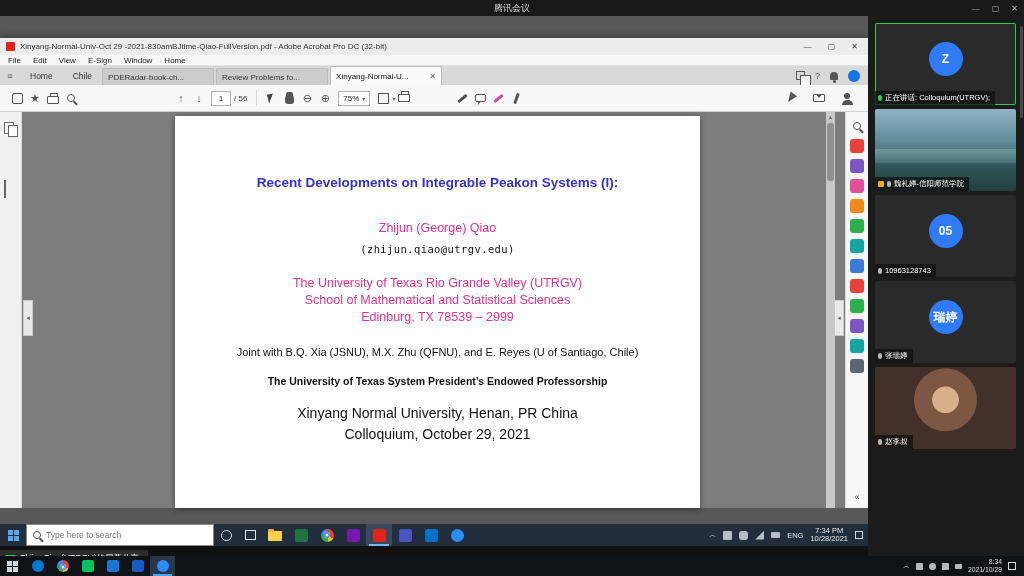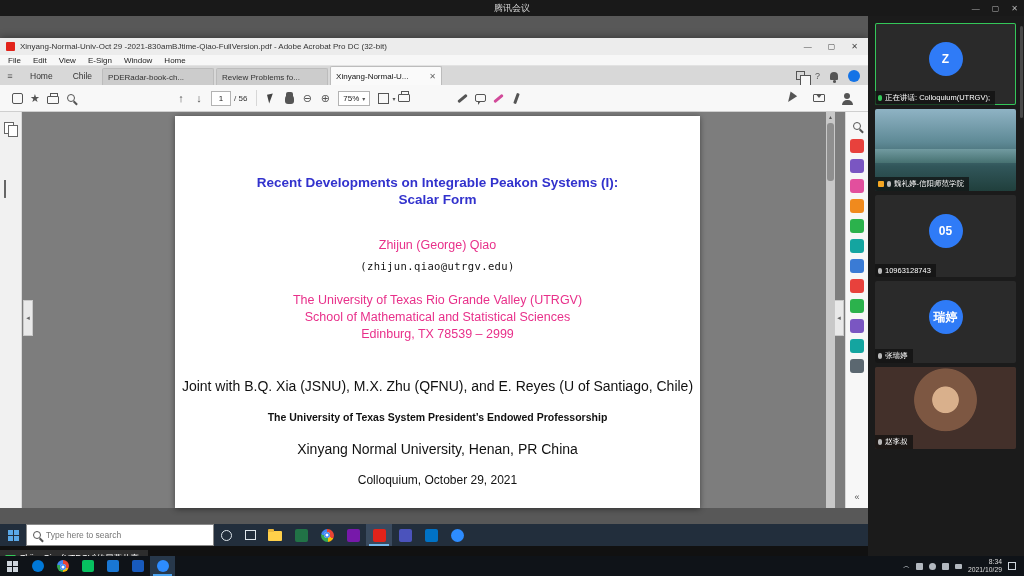--- a/index.html
+++ b/index.html
@@ -76,24 +76,24 @@
 .sb-up{position:absolute;left:0;top:0;width:9px;height:10px;color:#555;font-size:5px;display:flex;align-items:center;justify-content:center}
 .sb-thumb{position:absolute;left:1px;top:11px;width:7px;height:58px;background:#8f8f8f;border-radius:3px}
 .collapse{width:10px;height:36px;background:#e9e9e9;border:1px solid #c9c9c9;display:flex;align-items:center;justify-content:center;font-size:7px;color:#666}
 
 
 .page{left:175px;top:78px;width:525px;height:392px;background:#fff;box-shadow:0 1px 6px rgba(0,0,0,.45);text-align:center;color:#111}
 .pg-title{margin:58px auto 0;width:460px;font-size:13.5px;font-weight:bold;color:var(--title-blue,#3232cd);line-height:17px}
 .pg-author{margin-top:30px;font-size:12.5px;color:var(--accent-pink,#e8308a)}
 .pg-email{margin-top:8px;font-size:10.5px;font-family:"DejaVu Sans Mono","Liberation Mono",monospace;letter-spacing:.4px;color:#111}
 .pg-affil{margin-top:20px;font-size:12.5px;color:var(--accent-pink,#e8308a);line-height:17px}
-.pg-joint{margin-top:35px;font-size:14px}
+.pg-joint{margin-top:20px;font-size:11px}
 .pg-support{margin-top:16px;font-size:10.5px;font-weight:bold;line-height:15px}
 .pg-venue{margin-top:16px;font-size:14px}
-.pg-date{margin-top:16px;font-size:12px}
+.pg-date{margin-top:5px;font-size:14px}
 
 
 .task-shared{left:0;top:508px;width:868px;height:22px;background:#222e3c;display:flex;align-items:center;color:#e8e8e8}
 .ts-start{width:26px;height:22px;display:flex;align-items:center;justify-content:center}
 .winlogo{display:grid;grid-template-columns:5px 5px;grid-template-rows:5px 5px;gap:1px}
 .winlogo i{background:#5aa8e8;display:block}
 .winlogo.gray i{background:#cfd6dd}
 .ts-search{width:188px;height:22px;background:#fff;display:flex;align-items:center;gap:5px;padding:0 6px;border:1px solid #8a8a8a}
 .ts-search .i-mag{border-color:#555}
 .ts-search input{border:none;outline:none;font-size:8.5px;width:150px;font-family:inherit;color:#444;background:transparent}
@@ -271,21 +271,20 @@
       <div class="abs left-rail">
         <span class="lr lr-pages"></span>
         <span class="lr"><span class="lr-book"></span></span>
         <span class="lr"><span class="lr-clip"></span></span>
         <span class="lr"><span class="lr-layers"></span></span>
       </div>
 
       <div class="abs page">
         <div class="pg-title">
           <div>Recent Developments on Integrable Peakon Systems (I):</div>
-          <div>Scalar Form</div>
         </div>
         <div class="pg-author">Zhijun (George) Qiao</div>
         <div class="pg-email">(zhijun.qiao@utrgv.edu)</div>
         <div class="pg-affil">
           <div>The University of Texas Rio Grande Valley (UTRGV)</div>
           <div>School of Mathematical and Statistical Sciences</div>
           <div>Edinburg, TX 78539 – 2999</div>
         </div>
         <div class="pg-joint">Joint with B.Q. Xia (JSNU), M.X. Zhu (QFNU), and E. Reyes (U of Santiago, Chile)</div>
         <div class="pg-support">
@@ -359,20 +358,33 @@
         </div>
       <div class="ts-app">
           <span class="appic" style="background:#4b53bc"></span>
         </div>
       <div class="ts-app">
           <span class="appic" style="background:#0072c6"></span>
         </div>
       <div class="ts-app">
           <span class="appic" style="background:#2d8cff;border-radius:50%"></span>
         </div>
+      <div class="ts-tray">
+        <span class="chev">︿</span>
+        <span class="trayic"></span>
+        <span class="trayic" style="border-radius:3px"></span>
+        <span class="trayic" style="clip-path:polygon(0 100%,100% 0,100% 100%)"></span>
+        <span class="trayic" style="height:6px"></span>
+        <span>ENG</span>
+        <div class="ts-clock">
+          <div>7:34 PM</div>
+          <div>10/28/2021</div>
+        </div>
+        <span class="i-note"></span>
+      </div>
     </div>
 
     <div class="abs share-strip">
       <div class="share-pill">
         <span class="share-ico"></span>
         <span>ZhijunQiao(UTRGV)的屏幕共享</span>
       </div>
     </div>
   </div>
 

